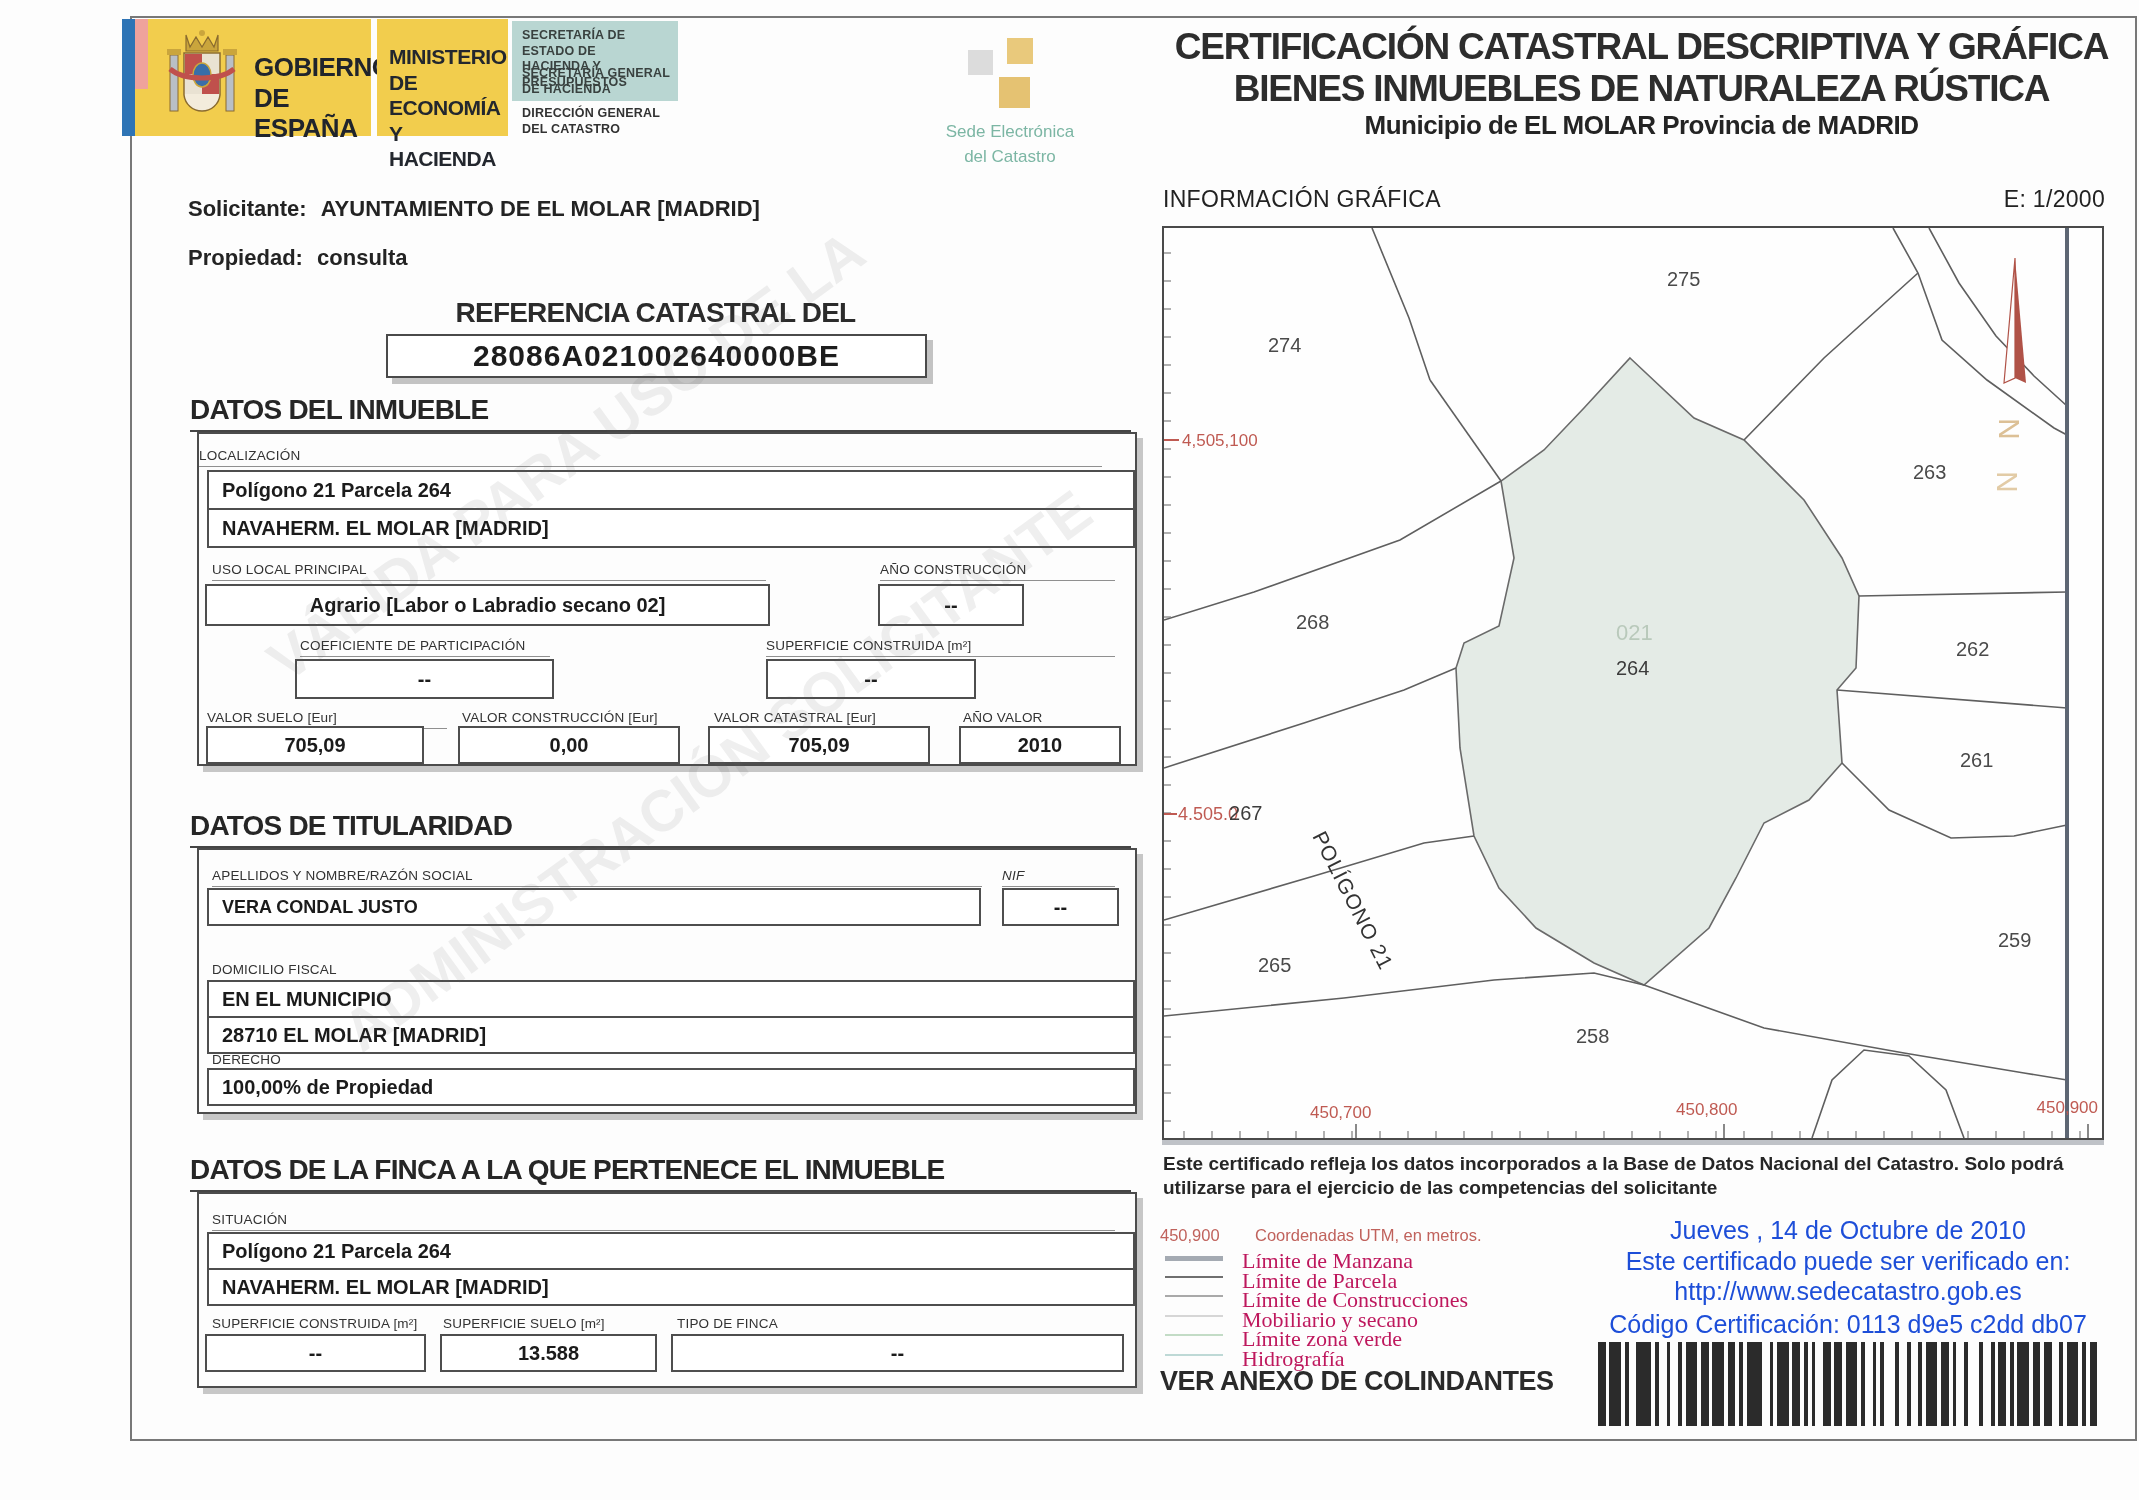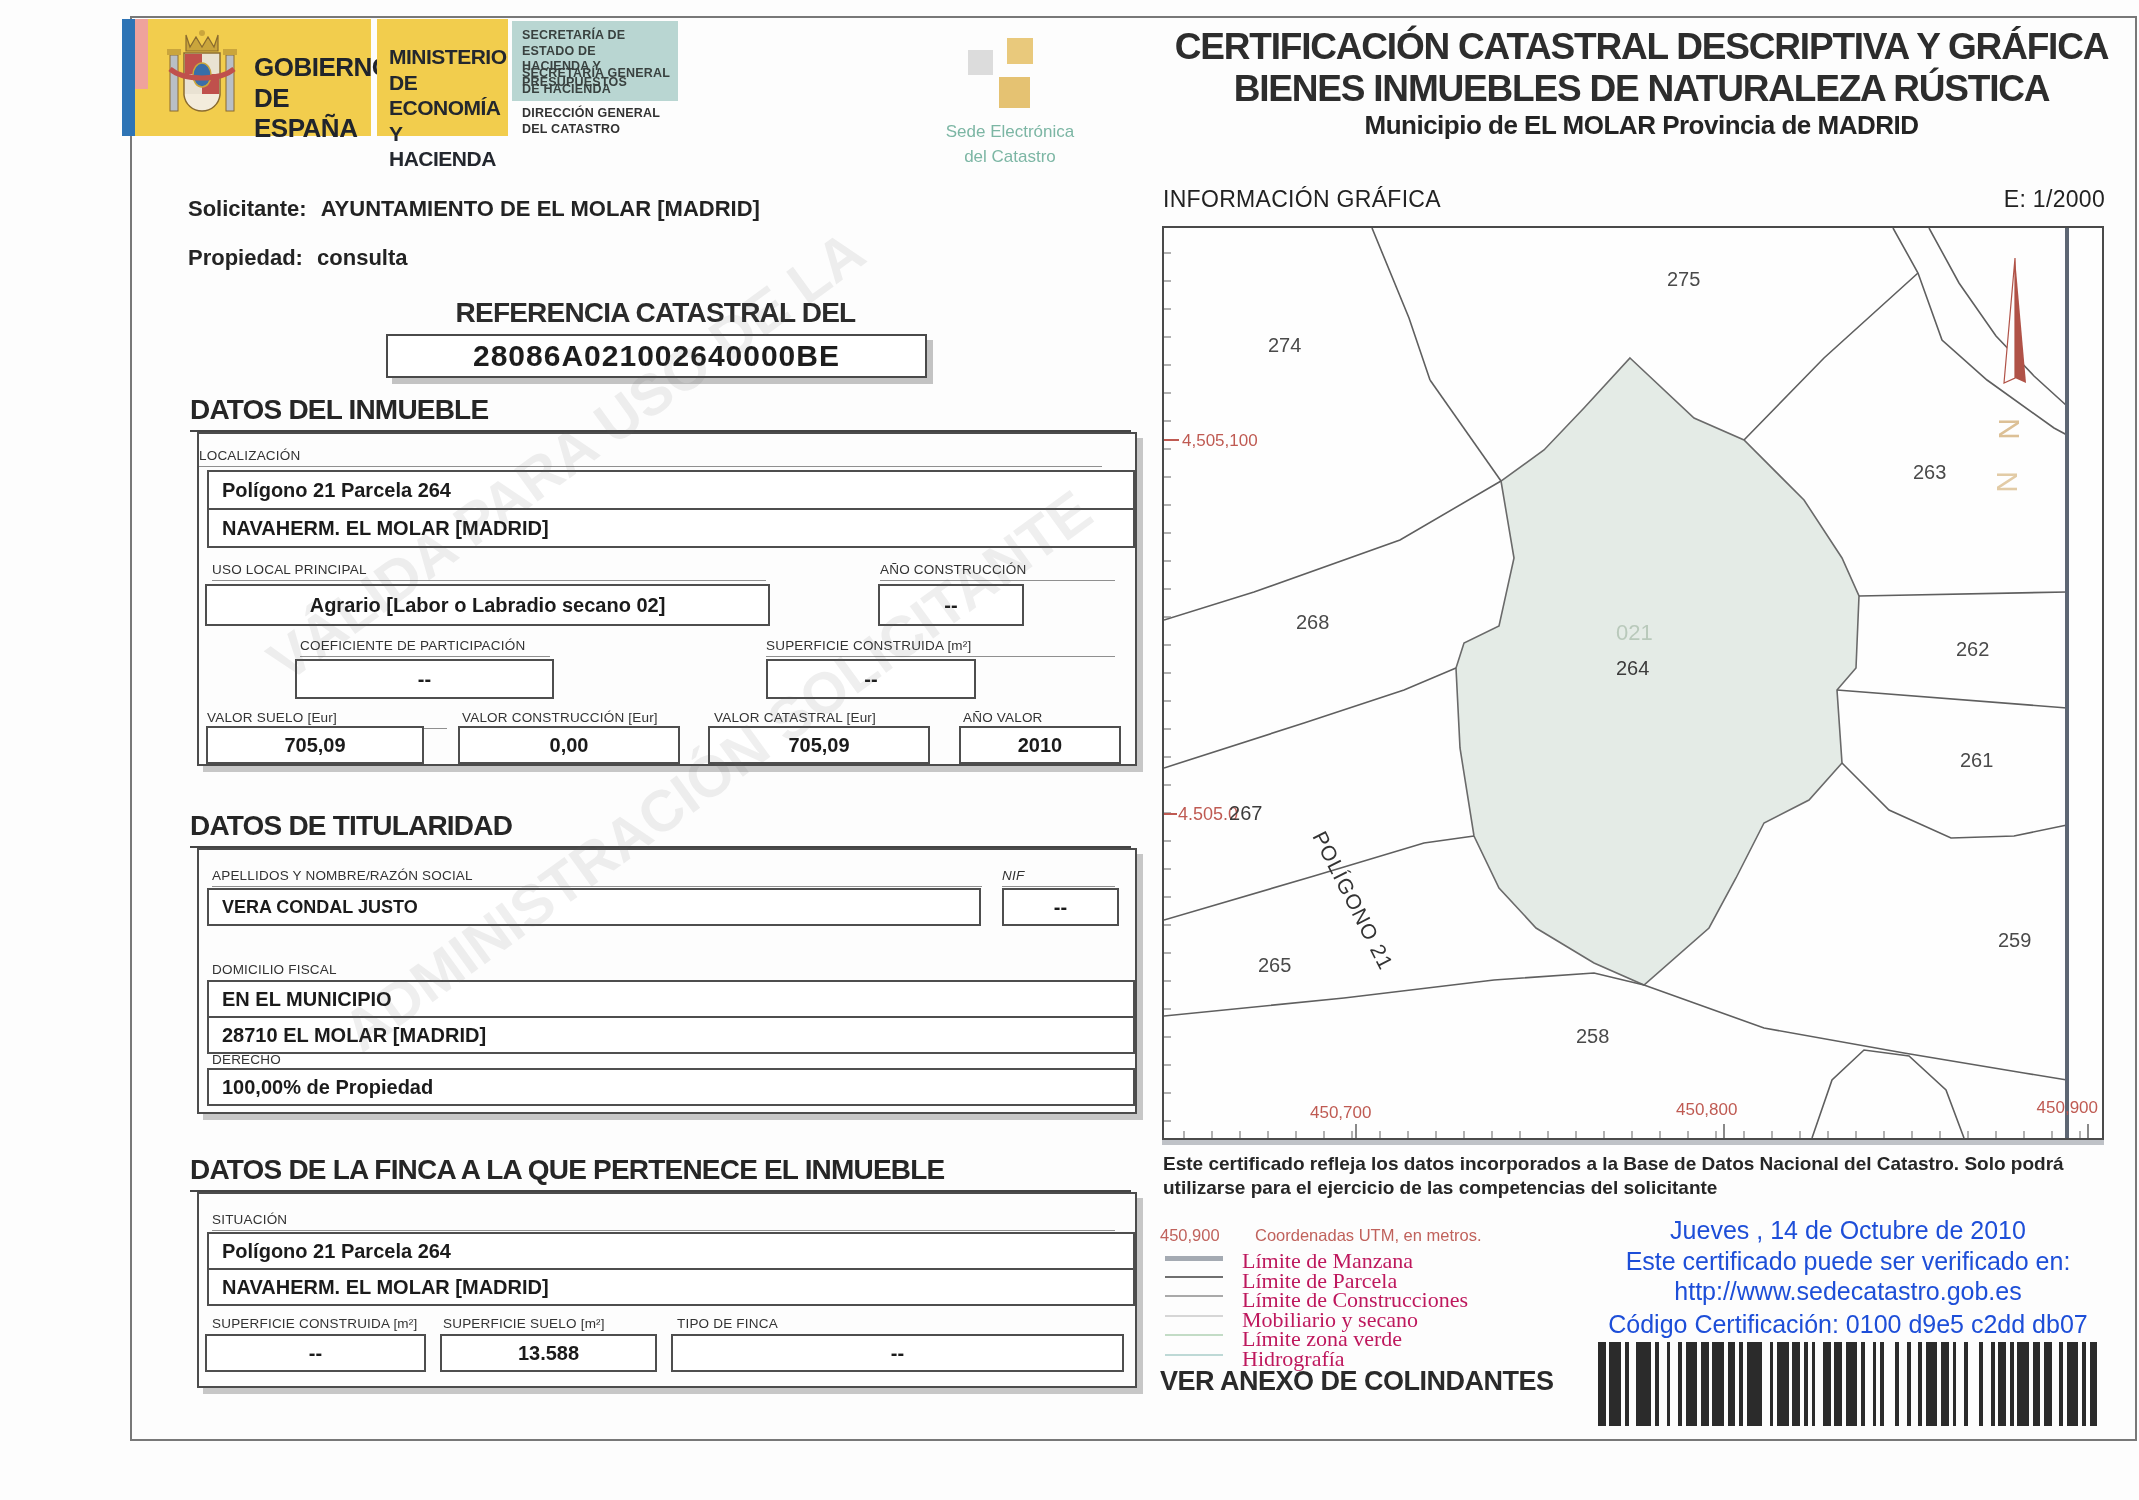--- a/index.html
+++ b/index.html
@@ -402,21 +402,21 @@
           <span class="legend-item-label" style="position: absolute; left: 82px; top: 0px;">Hidrografía</span>
         </div>
       </div>
   </div>
 
   <div class="anexo" style="left:1160px;top:1366px;">VER ANEXO DE COLINDANTES</div>
 
   <div class="certline" style="top:1216px;">Jueves , 14 de Octubre de 2010</div>
   <div class="certline" style="top:1277px;">http://www.sedecatastro.gob.es</div>
   <div class="certline" style="top:1247px;">Este certificado puede ser verificado en:</div>
-  <div class="certline" style="top:1310px;">Código Certificación: 0100 d9e5 c2dd db07</div>
+  <div class="certline" style="top:1310px;">Código Certificación: 0113 d9e5 c2dd db07</div>
   <div class="abs" id="barcode" style="left:1598px;top:1342px;width:500px;height:84px;display:flex;align-items:stretch;">
       <div style="height: 100%; flex: 0 0 auto; width: 7.63359px; background: rgb(43, 43, 43);"></div>
       <div style="height: 100%; flex: 0 0 auto; width: 3.81679px; background: transparent;"></div>
       <div style="height: 100%; flex: 0 0 auto; width: 11.4504px; background: rgb(43, 43, 43);"></div>
       <div style="height: 100%; flex: 0 0 auto; width: 3.81679px; background: transparent;"></div>
       <div style="height: 100%; flex: 0 0 auto; width: 3.81679px; background: rgb(43, 43, 43);"></div>
       <div style="height: 100%; flex: 0 0 auto; width: 7.63359px; background: transparent;"></div>
       <div style="height: 100%; flex: 0 0 auto; width: 15.2672px; background: rgb(43, 43, 43);"></div>
       <div style="height: 100%; flex: 0 0 auto; width: 3.81679px; background: transparent;"></div>
       <div style="height: 100%; flex: 0 0 auto; width: 3.81679px; background: rgb(43, 43, 43);"></div>

